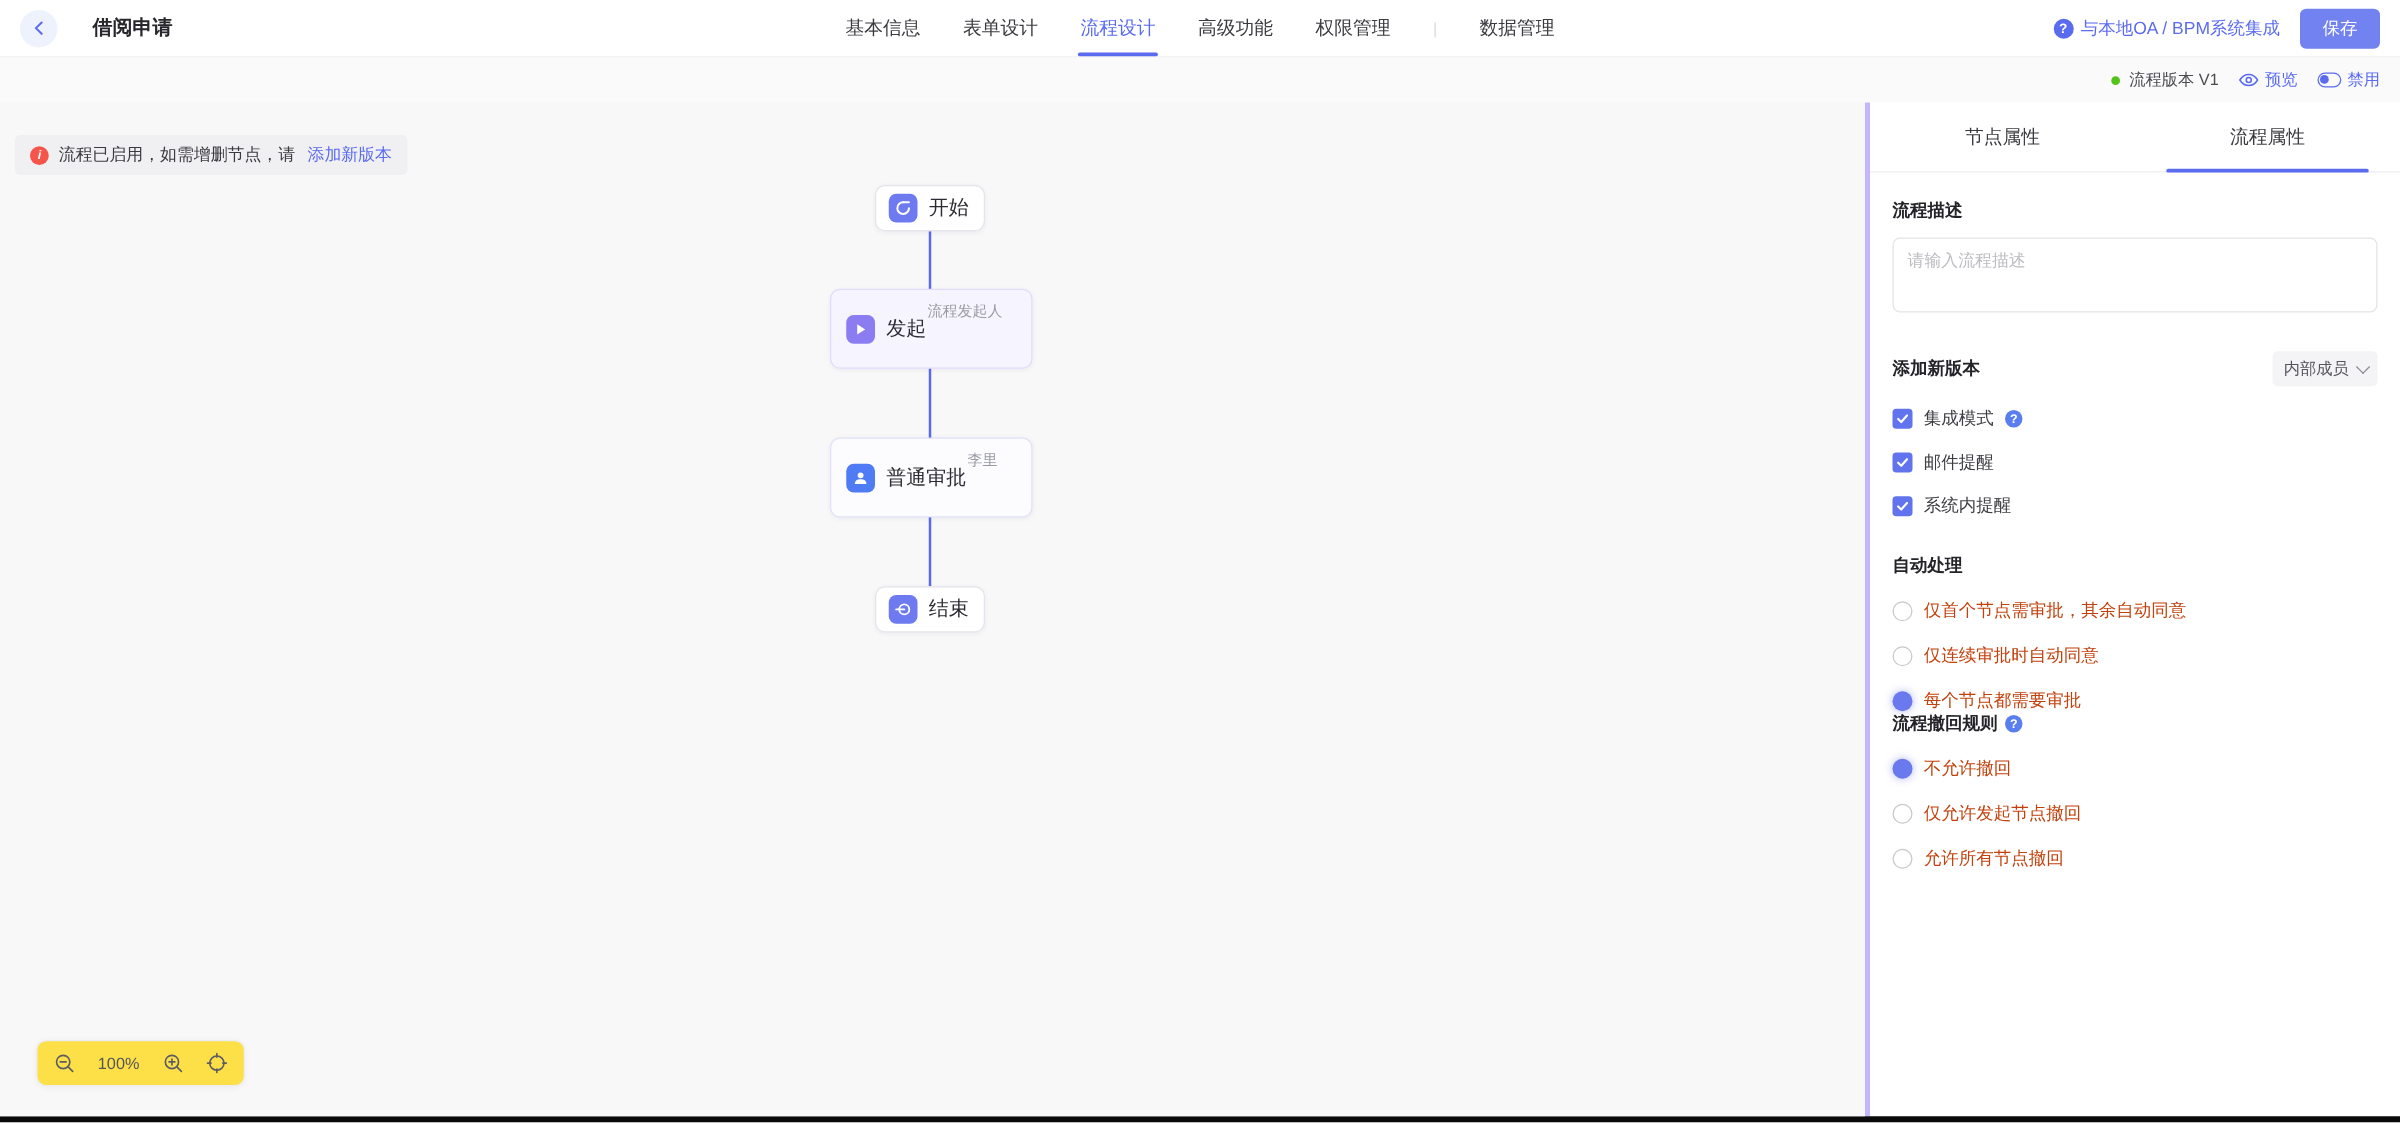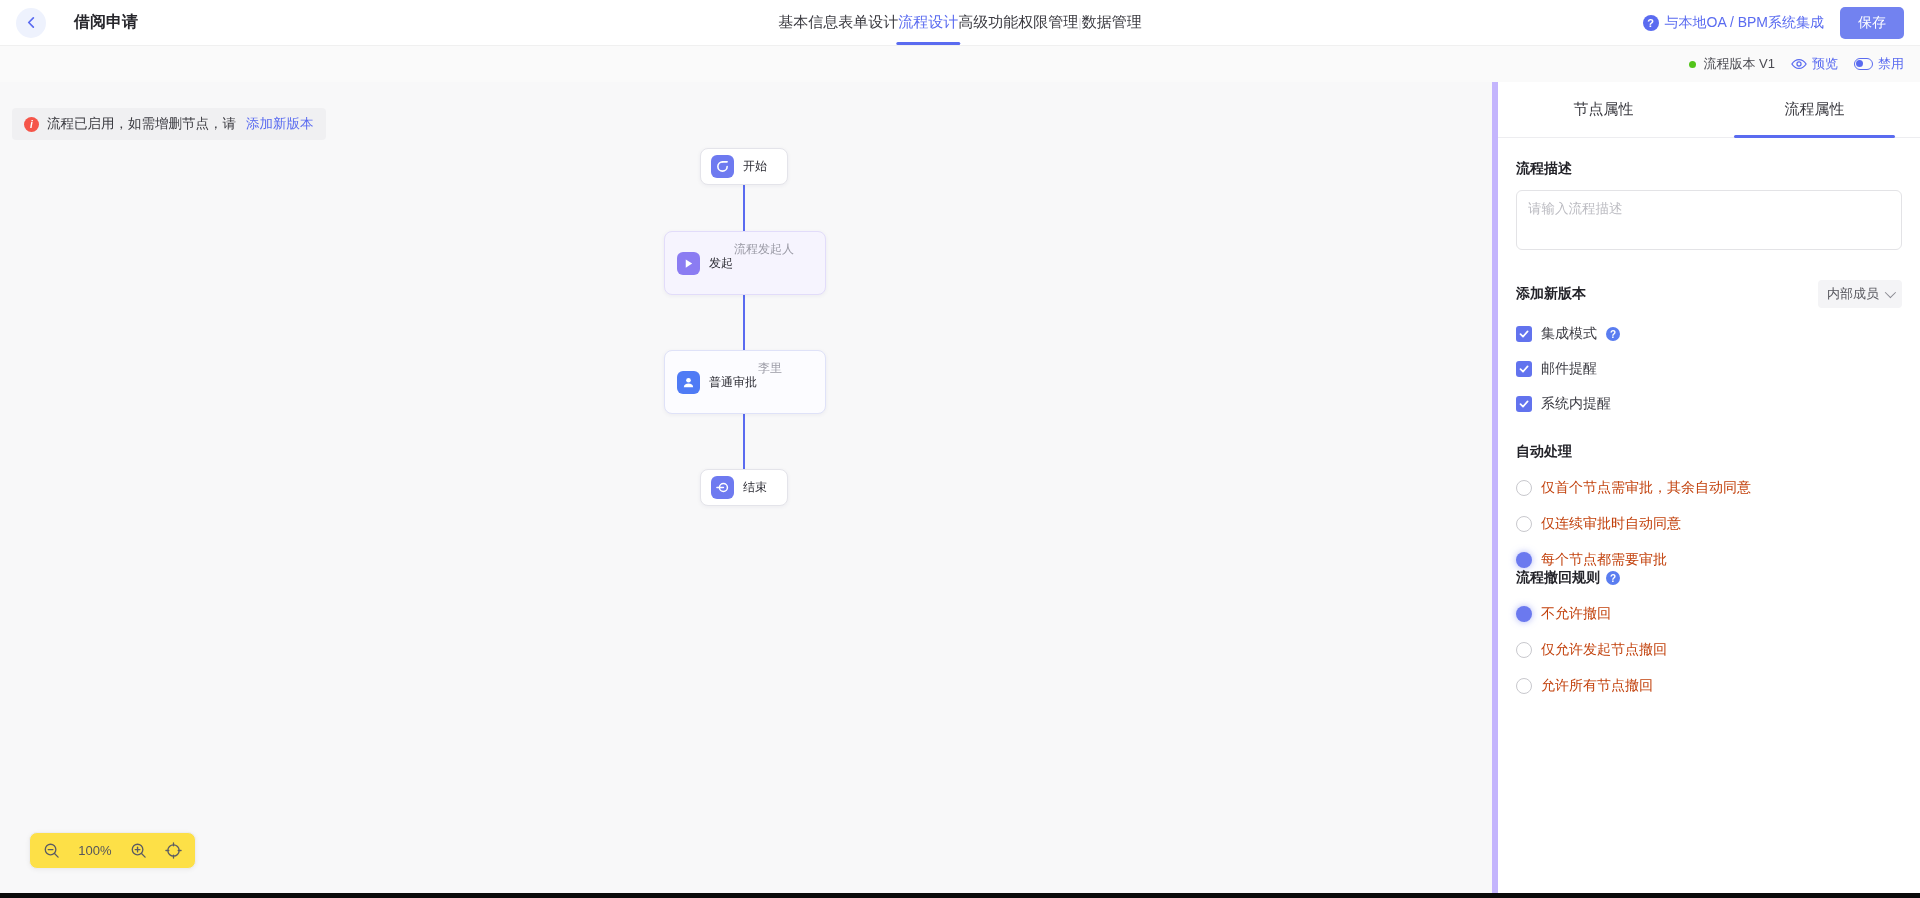--- a/index.html
+++ b/index.html
@@ -6,21 +6,21 @@
   html,body { width:1920px; height:898px; }
   body { font-family:"Liberation Sans","DejaVu Sans",sans-serif; background:#fff; color:#333; overflow:hidden; }
   .app { position:relative; width:1920px; height:898px; background:#fff; display:flex; flex-direction:column; }
 
   
   .header { position:relative; height:46px; background:#fff; border-bottom:1px solid #f0f0f0; display:flex; align-items:center; padding:0 16px; flex:none; z-index:5; }
   .header-left { display:flex; align-items:center; gap:28px; }
   .back-btn { width:30px; height:30px; border-radius:50%; background:#eef2fd; display:flex; align-items:center; justify-content:center; cursor:pointer; }
   .back-btn svg { display:block; }
   .page-title { font-size:16px; color:#26262b; font-weight:600; }
-  .center-tabs { position:absolute; left:50%; top:0; transform:translateX(-50%); height:100%; display:flex; align-items:center; }
+  .center-tabs { position:absolute; left:50%; top:0; transform:translateX(-50%); height:100%; display:flex; align-items:center; gap:34px; }
   .tab { position:relative; font-size:15px; color:#3a3a40; cursor:pointer; height:100%; display:flex; align-items:center; white-space:nowrap; }
   .tab.active { color:#5a6bf0; }
   .tab.active::after { content:""; position:absolute; left:-2px; right:-2px; bottom:0; height:3px; background:#5a6bf0; border-radius:2px; }
   .tab-divider { color:#dcdce0; font-size:13px; }
   .header-right { margin-left:auto; display:flex; align-items:center; gap:16px; }
   .integration-link { display:flex; align-items:center; gap:6px; color:#5a6bf0; font-size:14px; cursor:pointer; }
   .q-circle { width:16px; height:16px; border-radius:50%; background:#5a6bf0; color:#fff; font-size:11px; font-weight:700; display:flex; align-items:center; justify-content:center; flex:none; }
   .save-btn { background:#7282f0; color:#fff; border:none; border-radius:5px; font-size:14px; padding:7px 18px; cursor:pointer; font-family:inherit; }
 
   
@@ -43,31 +43,31 @@
 
   .flow-node { position:absolute; background:#fff; border:1px solid #e4e4ea; border-radius:8px; box-shadow:0 1px 4px rgba(40,40,80,.06); z-index:1; cursor:pointer; }
   .node-simple { width:88px; height:37px; display:flex; align-items:center; gap:9px; padding:0 10px; }
   .node-card { width:162px; height:64px; padding:9px 12px; display:flex; flex-direction:row; justify-content:flex-start; }
   .node-card-head { display:flex; align-items:center; gap:9px; }
   .node-icon { width:23px; height:23px; border-radius:6px; display:flex; align-items:center; justify-content:center; flex:none; }
   .node-icon svg { display:block; }
   .icon-start, .icon-end { background:#6e7af0; }
   .icon-initiate { background:#8b7cf2; }
   .icon-approval { background:#4f7bf5; }
-  .node-title { font-size:12px; color:#2b2b33; }
+  .node-title { font-size:16px; color:#2b2b33; }
   .node-sub { font-size:12px; color:#9a9aa5; padding-left:1px; }
   .node-initiate { background:#f6f4fe; border-color:#e2dcfa; }
   .node-approval { background:#fcfcff; border-color:#dfe2f8; }
 
   .zoom-bar { position:absolute; left:29px; top:750px; width:167px; height:37px; background:#fde047; border:1px solid #ededf0; border-radius:8px; box-shadow:0 1px 5px rgba(0,0,0,.05); display:flex; align-items:center; justify-content:space-between; padding:0 13px; }
   .zoom-bar svg { display:block; cursor:pointer; }
   .zoom-level { font-size:13px; color:#55555c; }
 
   
-  .panel { width:428px; flex:none; background:#fff; border-left:6px solid #c4b5fd; display:flex; flex-direction:column; }
+  .panel { width:428px; flex:none; background:#fff; border-left:4px solid #c4b5fd; display:flex; flex-direction:column; }
   .panel-tabs { position:relative; height:56px; display:flex; border-bottom:1px solid #ededf0; flex:none; }
   .panel-tab { flex:1; display:flex; align-items:center; justify-content:center; font-size:15px; color:#3a3a40; cursor:pointer; position:relative; }
   .panel-tab.active::after { content:""; position:absolute; left:12%; right:12%; bottom:-1px; height:3px; background:#5a6bf0; border-radius:2px; }
   .panel-body { padding:22px 18px; overflow:auto; }
   .sec-heading { font-size:14px; font-weight:700; color:#232329; display:flex; align-items:center; gap:6px; }
   .desc-textarea { margin-top:12px; width:100%; height:60px; border:1px solid #e3e3e6; border-radius:6px; padding:9px 11px; font-size:13.5px; font-family:inherit; color:#1d4ed8; resize:none; background:#fff; }
   .desc-textarea::placeholder { color:#bcbcc2; }
   .row-between { display:flex; align-items:center; justify-content:space-between; }
   .mt-26 { margin-top:26px; }
   .dropdown { background:#f4f4f6; border-radius:4px; padding:5px 9px; font-size:13px; color:#55555c; display:flex; align-items:center; gap:6px; cursor:pointer; }

